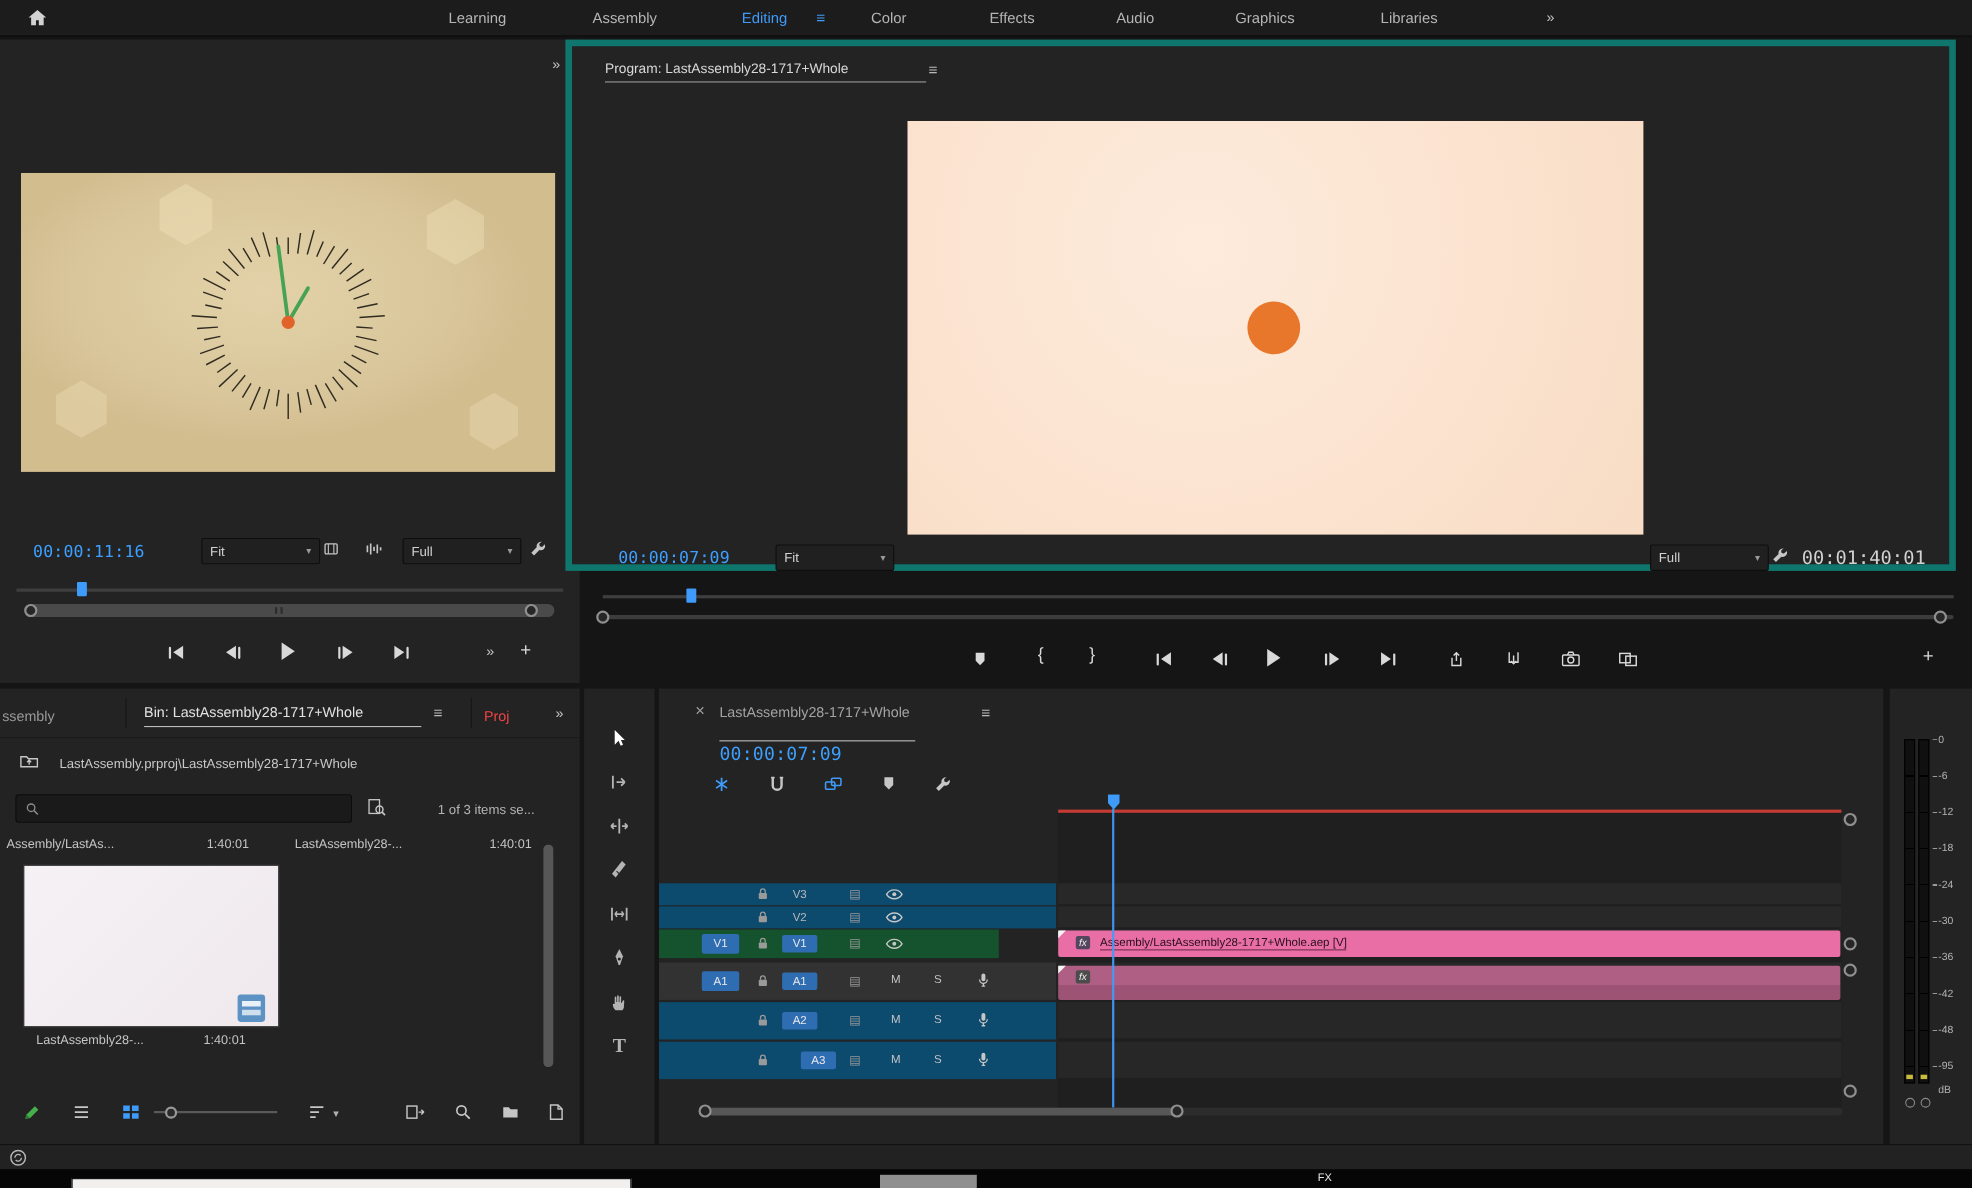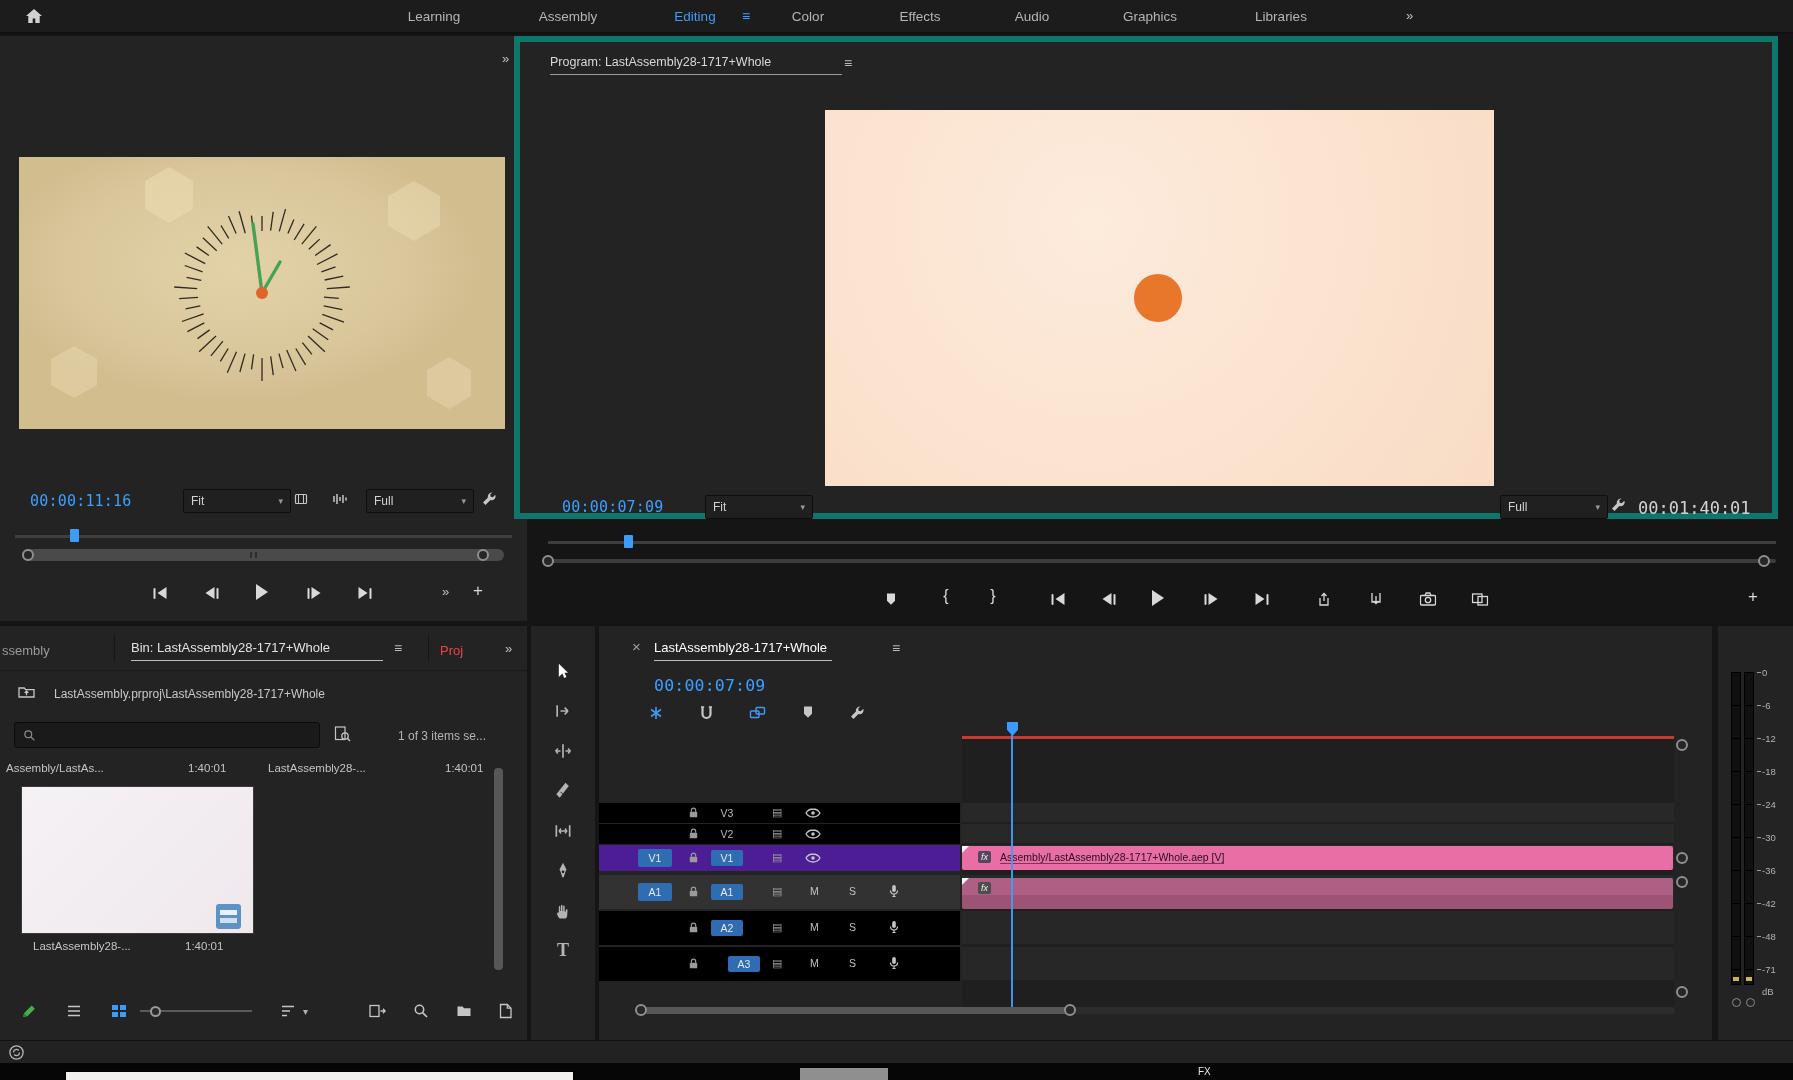--- a/index.html
+++ b/index.html
@@ -17,21 +17,21 @@
       padding:0 7px;background:#202020;border:1px solid #0e0e0e;border-radius:2px;color:#d2d2d2;font-size:12px;cursor:pointer}
   .dd .ch{font-size:9px;color:#9a9a9a;margin-left:8px}
   .tr{position:absolute;transform:translateX(-50%);display:flex;align-items:center;gap:2px;color:#d9d9d9;cursor:pointer;height:22px}
   .bar{width:2px;height:11px;background:currentColor;border-radius:1px}
   .tri-l{width:0;height:0;border:6px solid transparent;border-left:none;border-right:9px solid currentColor}
   .tri-r{width:0;height:0;border:6px solid transparent;border-right:none;border-left:9px solid currentColor}
   .play-tri{width:0;height:0;border-top:8px solid transparent;border-bottom:8px solid transparent;border-left:12px solid currentColor}
   .knob{position:absolute;width:12px;height:12px;border-radius:50%;background:#262626;border:2px solid #8f8f8f;box-sizing:border-box}
   .icon{color:#c6c6c6;cursor:pointer}
   .ws{position:absolute;transform:translateX(-50%);top:9px;font-size:13.5px;color:#b5b5b5;cursor:pointer;white-space:nowrap}
-  .trkrow{position:absolute;background:#000000}
+  .trkrow{position:absolute;background:#0c4a6e}
   .lane{position:absolute;background:#282828}
   .namebtn{position:absolute;width:32px;height:16px;border-radius:2px;display:flex;align-items:center;justify-content:center;font-size:10.5px;color:#b9b9b9;cursor:pointer}
   .targeted{background:#2f6db2;color:#e9e9e9}
   .patch{position:absolute;width:34px;height:18px;border-radius:2px;background:#2f6db2;color:#e9e9e9;
          display:flex;align-items:center;justify-content:center;font-size:10.5px;cursor:pointer}
   .ms{position:absolute;font-size:10.5px;color:#c3c3c3;cursor:pointer}
   .rlabel{position:absolute;font-size:10.5px;color:#9b9b9b;white-space:nowrap}
   .mlabel{position:absolute;left:44px;font-size:9.5px;color:#b2b2b2}
   .cliptri{position:absolute;left:0;top:0;width:0;height:0;border-top:7px solid #f4f4f4;border-right:7px solid transparent}
   .fxb{position:absolute;font-size:9px;font-style:italic;color:#f0f0f0;padding:1px 3px;border-radius:2px;line-height:10px}
@@ -451,21 +451,21 @@
           <path d="M8 21c-2-2-3.5-5-3-7l2-.3V7c0-1.3 1.8-1.3 1.8 0v5h.8V5.5c0-1.3 1.8-1.3 1.8 0V12h.8V6.5c0-1.3 1.8-1.3 1.8 0V13h.7l1-2.4c.5-1.1 2-.6 1.7.6L17 18c-.5 1.6-1.3 3-2 3z" fill="currentColor"></path>
         </svg>
     </div>
     <div class="tool" style="top:312px">
       <span style="font-family:'Liberation Serif',serif;font-size:18px;font-weight:bold">T</span>
     </div>
   </div>
 
   <div class="panel" style="left:599px;top:626px;width:1113px;height:414px;overflow:hidden">
     <span class="abs" style="left:33px;top:12px;font-size:15px;color:#9f9f9f;cursor:pointer">×</span>
-    <span class="abs" style="left:55px;top:14px;font-size:13px;color:#ffffff;padding-bottom:5px;border-bottom:1px solid #bdbdbd;display:inline-block;width:178px;white-space:nowrap">LastAssembly28-1717+Whole</span>
+    <span class="abs" style="left:55px;top:14px;font-size:13px;color:#a3a3a3;padding-bottom:18px;border-bottom:1px solid #bdbdbd;display:inline-block;width:178px;white-space:nowrap">LastAssembly28-1717+Whole</span>
     <span class="abs ham" style="left:293px;top:14px">≡</span>
 
     <span class="abs tc" style="left:55px;top:50px;font-size:16.5px">00:00:07:09</span>
 
     <div class="abs icon" style="left:49px;top:79px;color:#3f9bfa">
       <svg width="16" height="16" viewBox="0 0 16 16">
           <path d="M8 2v12M3 4.5l10 7M13 4.5l-10 7" stroke="#3f9bfa" stroke-width="1.6"></path>
         </svg>
     </div>
     <div class="abs icon" style="left:100px;top:79px">
@@ -526,21 +526,21 @@
       <div class="namebtn" style="left:112px;top:2px">
           <span>V2</span>
         </div>
       <span class="abs" style="left:173px;top:3px;font-size:11px;color:#9a9a9a;cursor:pointer">▤</span>
       <div class="abs icon" style="left:206px;top:2px">
           <svg width="16" height="16">
             <use href="#i-eye"></use>
           </svg>
         </div>
     </div>
-    <div class="trkrow" style="left:0;top:219px;width:361px;height:26px;background:#4c1d95">
+    <div class="trkrow" style="left:0;top:219px;width:309px;height:26px;background:#14532d">
       <div class="patch" style="left:39px;top:4px">
           <span>V1</span>
         </div>
       <div class="abs icon" style="left:88px;top:6px;color:#9a9a9a">
           <svg width="13" height="13">
             <use href="#i-lock"></use>
           </svg>
         </div>
       <div class="namebtn targeted" style="left:112px;top:5px">
           <span>V1</span>
@@ -644,21 +644,21 @@
     <div class="abs" style="left:39px;top:46px;width:4px;height:300px;background:repeating-linear-gradient(180deg,#9a9a9a 0 1px,transparent 1px 33px)"></div>
     <span class="mlabel" style="top:41px">0</span>
     <span class="mlabel" style="top:74px">-6</span>
     <span class="mlabel" style="top:107px">-12</span>
     <span class="mlabel" style="top:140px">-18</span>
     <span class="mlabel" style="top:173px">-24</span>
     <span class="mlabel" style="top:206px">-30</span>
     <span class="mlabel" style="top:239px">-36</span>
     <span class="mlabel" style="top:272px">-42</span>
     <span class="mlabel" style="top:305px">-48</span>
-    <span class="mlabel" style="top:338px">-71</span>
+    <span class="mlabel" style="top:338px">-95</span>
     <span class="mlabel" style="top:360px">dB</span>
     <div class="abs" style="left:14px;top:372px;width:9px;height:9px;border-radius:50%;border:1.5px solid #8a8a8a;box-sizing:border-box"></div>
     <div class="abs" style="left:28px;top:372px;width:9px;height:9px;border-radius:50%;border:1.5px solid #8a8a8a;box-sizing:border-box"></div>
   </div>
 
   <div class="abs" style="left:0;top:1040px;width:1793px;height:23px;background:#222222;border-top:1px solid #121212;box-sizing:border-box">
     <div class="abs icon" style="left:8px;top:3px">
       <svg width="17" height="17" viewBox="0 0 18 18">
           <circle cx="9" cy="9" r="7" fill="none" stroke="#b5b5b5" stroke-width="1.4"></circle>
           <path d="M5.8 9a3.2 3.2 0 0 1 5.6-2.1M12.2 9a3.2 3.2 0 0 1-5.6 2.1" fill="none" stroke="#b5b5b5" stroke-width="1.3"></path>

